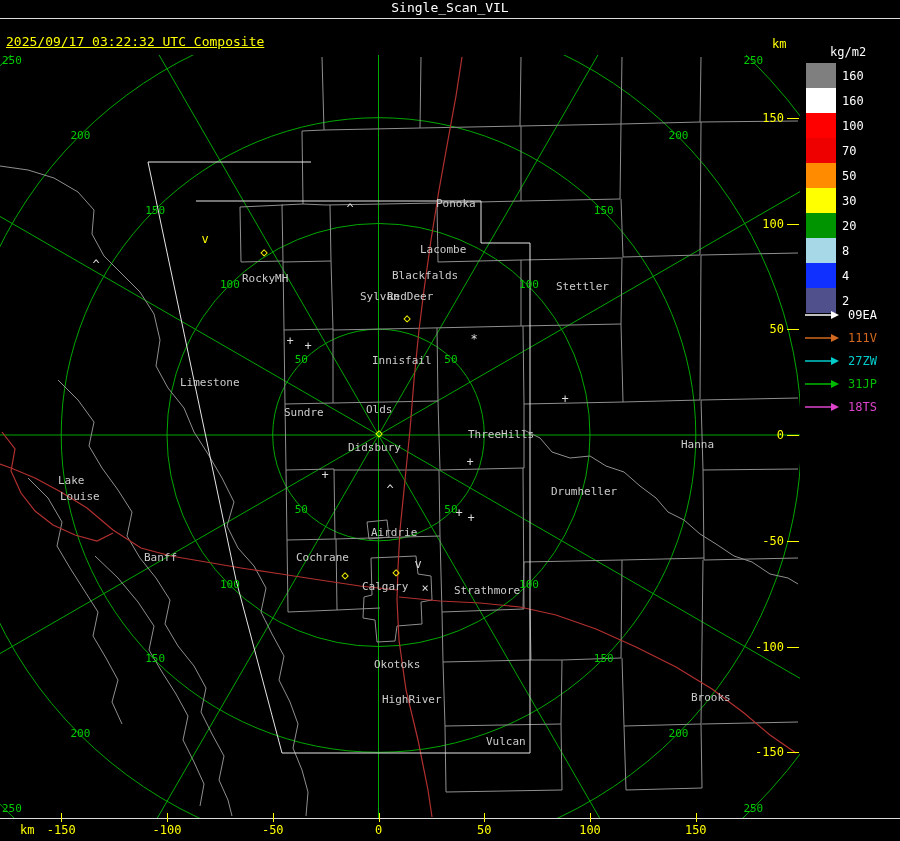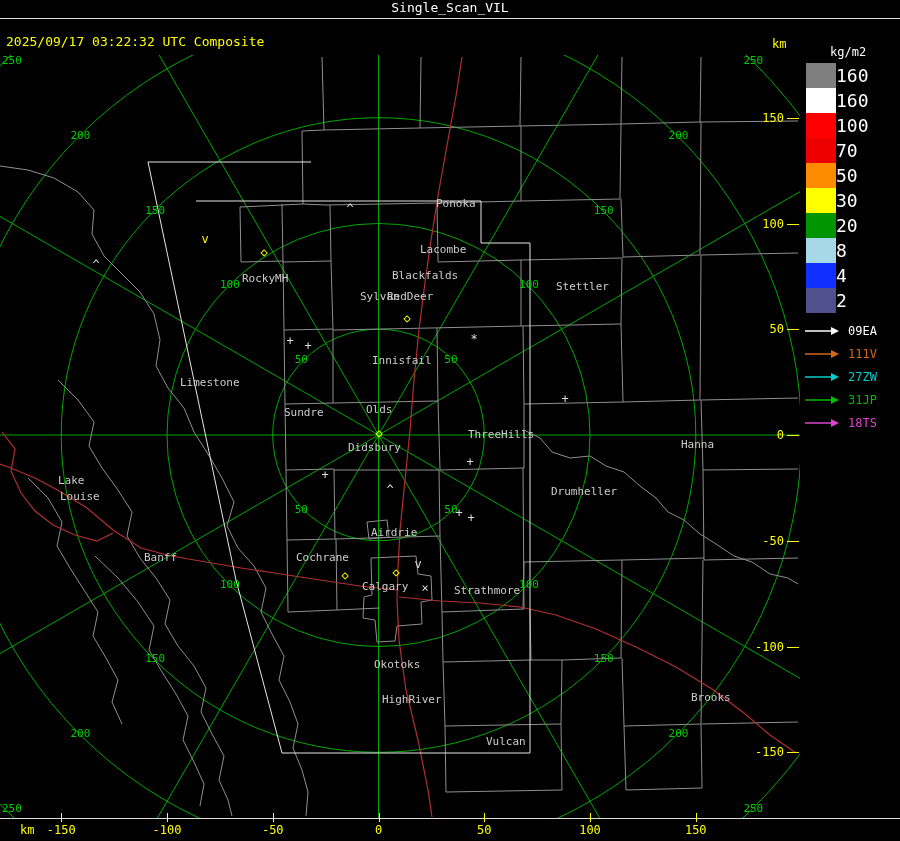--- a/index.html
+++ b/index.html
@@ -4,21 +4,21 @@
 <style>
   *{margin:0;padding:0;box-sizing:border-box;}
   html,body{background:#111;}
   .screen{position:relative;width:900px;height:841px;background:var(--background,#000);
     overflow:hidden;font-family:"DejaVu Sans Mono","Liberation Mono",monospace;}
   .titlebar{position:absolute;left:0;top:0;width:900px;height:18px;display:flex;
     align-items:flex-start;justify-content:center;color:var(--title-white,#fff);font-size:13px;}
   .frame-line{position:absolute;background:var(--frame-white,#dcdcdc);}
   #title-underline{left:0;top:18px;width:900px;height:1px;}
   #bottom-axis-line{left:0;top:818px;width:900px;height:1px;}
-  .timestamp{position:absolute;left:6px;top:34px;color:var(--axis-yellow,#ff0);font-size:13px;white-space:nowrap;}
+  .timestamp{position:absolute;left:6px;top:34px;color:var(--axis-yellow,#ff0);font-size:13px;white-space:nowrap;text-decoration:underline;}
   .y-unit{position:absolute;left:772px;top:37px;color:var(--axis-yellow,#ff0);font-size:12px;}
   .x-unit{position:absolute;left:20px;top:823px;color:var(--axis-yellow,#ff0);font-size:12px;}
   #map-svg{position:absolute;left:0;top:0;z-index:1;}
   .plot-area{position:absolute;left:0;top:55px;width:800px;height:763px;z-index:2;}
   #overlay{position:absolute;left:0;top:0;width:900px;height:841px;z-index:3;pointer-events:none;}
   .ring,.spoke{fill:none;stroke:var(--grid-green,#0a0);stroke-width:1;}
   #county-boundaries path{fill:none;stroke:var(--boundary-gray,#909090);stroke-width:1;}
   #highways path{fill:none;stroke:var(--highway-red,#b03030);stroke-width:1.2;}
   #scan-outline path{fill:none;stroke:var(--scan-outline-white,#e0e0e0);stroke-width:1;}
   .city-label{position:absolute;color:var(--city-label-gray,#ccc);font-size:11px;white-space:nowrap;}
@@ -26,22 +26,22 @@
   .marker{position:absolute;transform:translate(-50%,-55%);font-size:12px;line-height:12px;}
   .x-tick{position:absolute;width:1px;height:9px;background:var(--axis-yellow,#ff0);}
   .y-tick{position:absolute;width:12px;height:1px;background:var(--axis-yellow,#ff0);}
   .x-tick-label{position:absolute;width:48px;text-align:center;color:var(--axis-yellow,#ff0);font-size:12px;}
   .y-tick-label{position:absolute;width:40px;text-align:right;color:var(--axis-yellow,#ff0);font-size:12px;}
   .panel{position:absolute;left:800px;top:19px;width:100px;height:799px;z-index:4;}
   .scale-unit{position:absolute;left:30px;top:26px;color:var(--legend-text-white,#fff);font-size:12px;}
   #scale-entries{position:absolute;left:6px;top:44px;}
   .scale-row{display:flex;align-items:center;height:25px;}
   .swatch{width:30px;height:25px;}
-  .scale-val{margin-left:0;color:var(--legend-text-white,#fff);font-size:18px;}
-  #site-legend{position:absolute;left:4px;top:300px;}
+  .scale-val{margin-left:6px;color:var(--legend-text-white,#fff);font-size:12px;}
+  #site-legend{position:absolute;left:4px;top:284px;}
   .site-row{display:flex;align-items:center;height:23px;}
   .site-id{margin-left:8px;font-size:12px;}
 </style>
 </head>
 <body>
 
 <div class="screen">
 
   <div class="titlebar">
     <span>Single_Scan_VIL</span>

